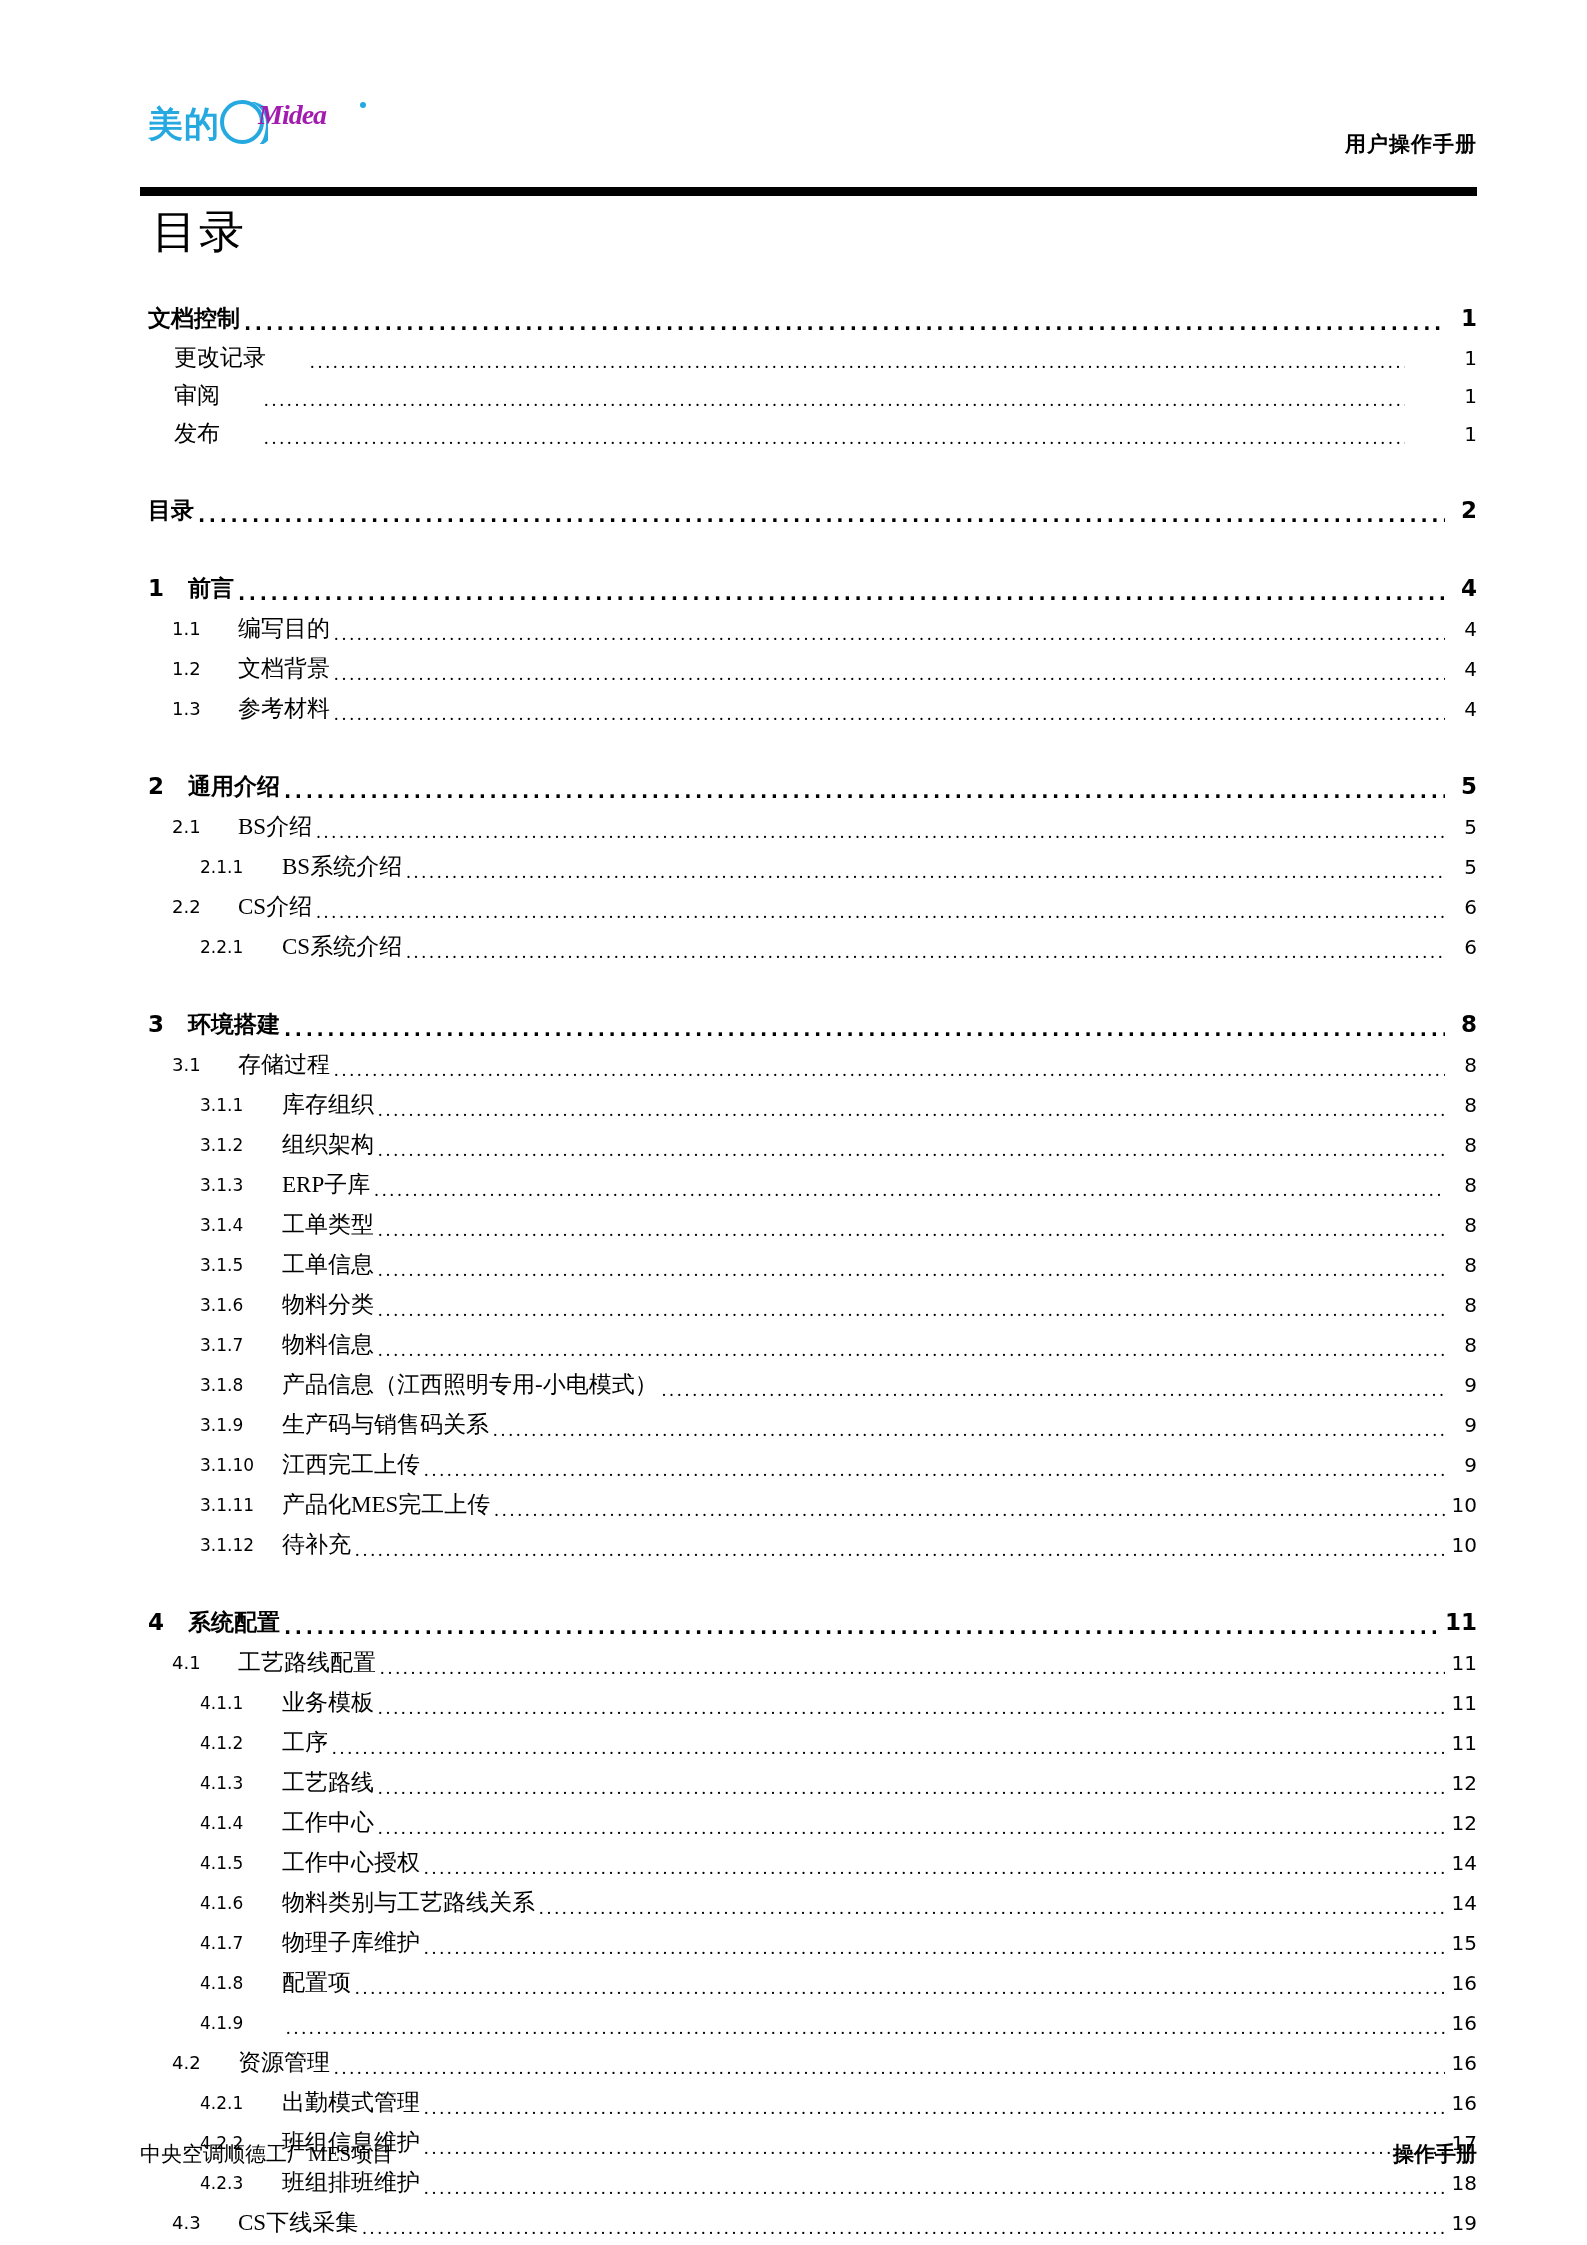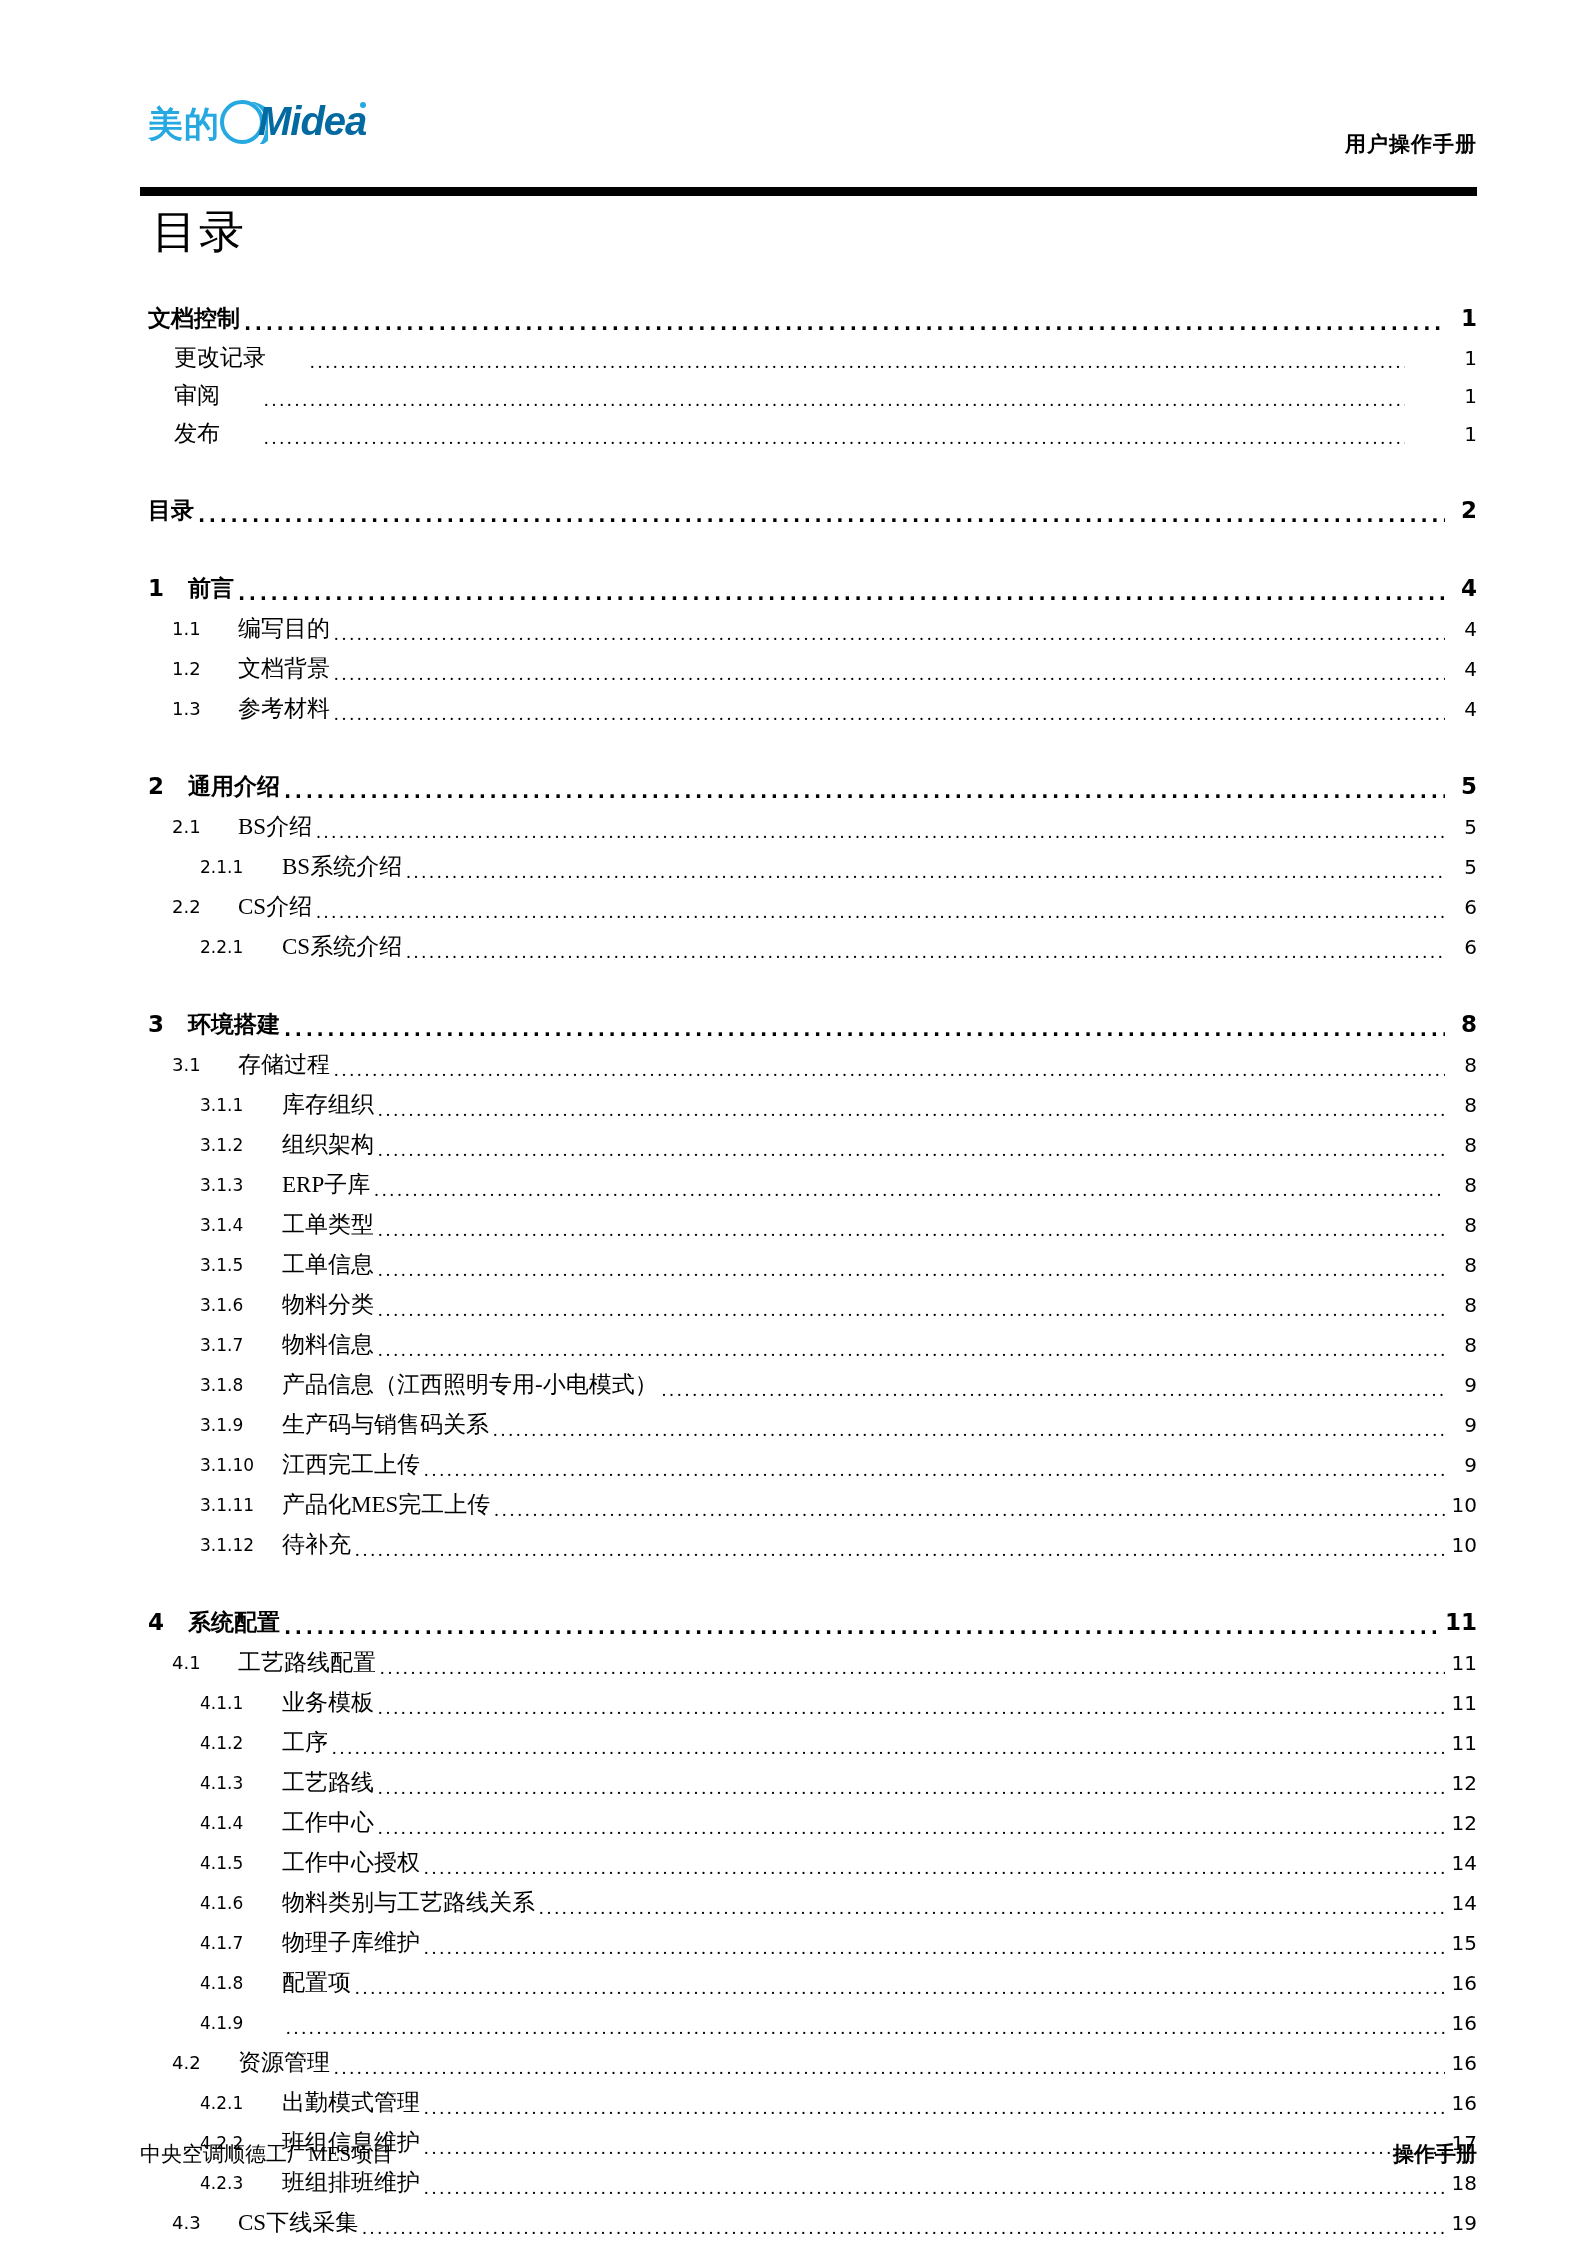--- a/index.html
+++ b/index.html
@@ -77,25 +77,25 @@
     top: -2px;
     width: 40px;
     height: 46px;
     border-right: 9px solid #26a9e0;
     border-radius: 0 70% 40% 0 / 0 50% 50% 0;
   }
   .logo-word {
     position: absolute;
     left: 38px;
     top: 3px;
-    font-family: Liberation Sans, sans-serif;
-    font-size: 40px;
+    font-family: Liberation Serif, serif;
+    font-size: 28px;
     font-weight: 700;
     font-style: italic;
-    color: #0369a1;
+    color: #a21caf;
     letter-spacing: -1px;
     line-height: 1;
   }
   .logo-dot {
     position: absolute;
     left: 140px;
     top: 4px;
     width: 6px;
     height: 6px;
     border-radius: 50%;

